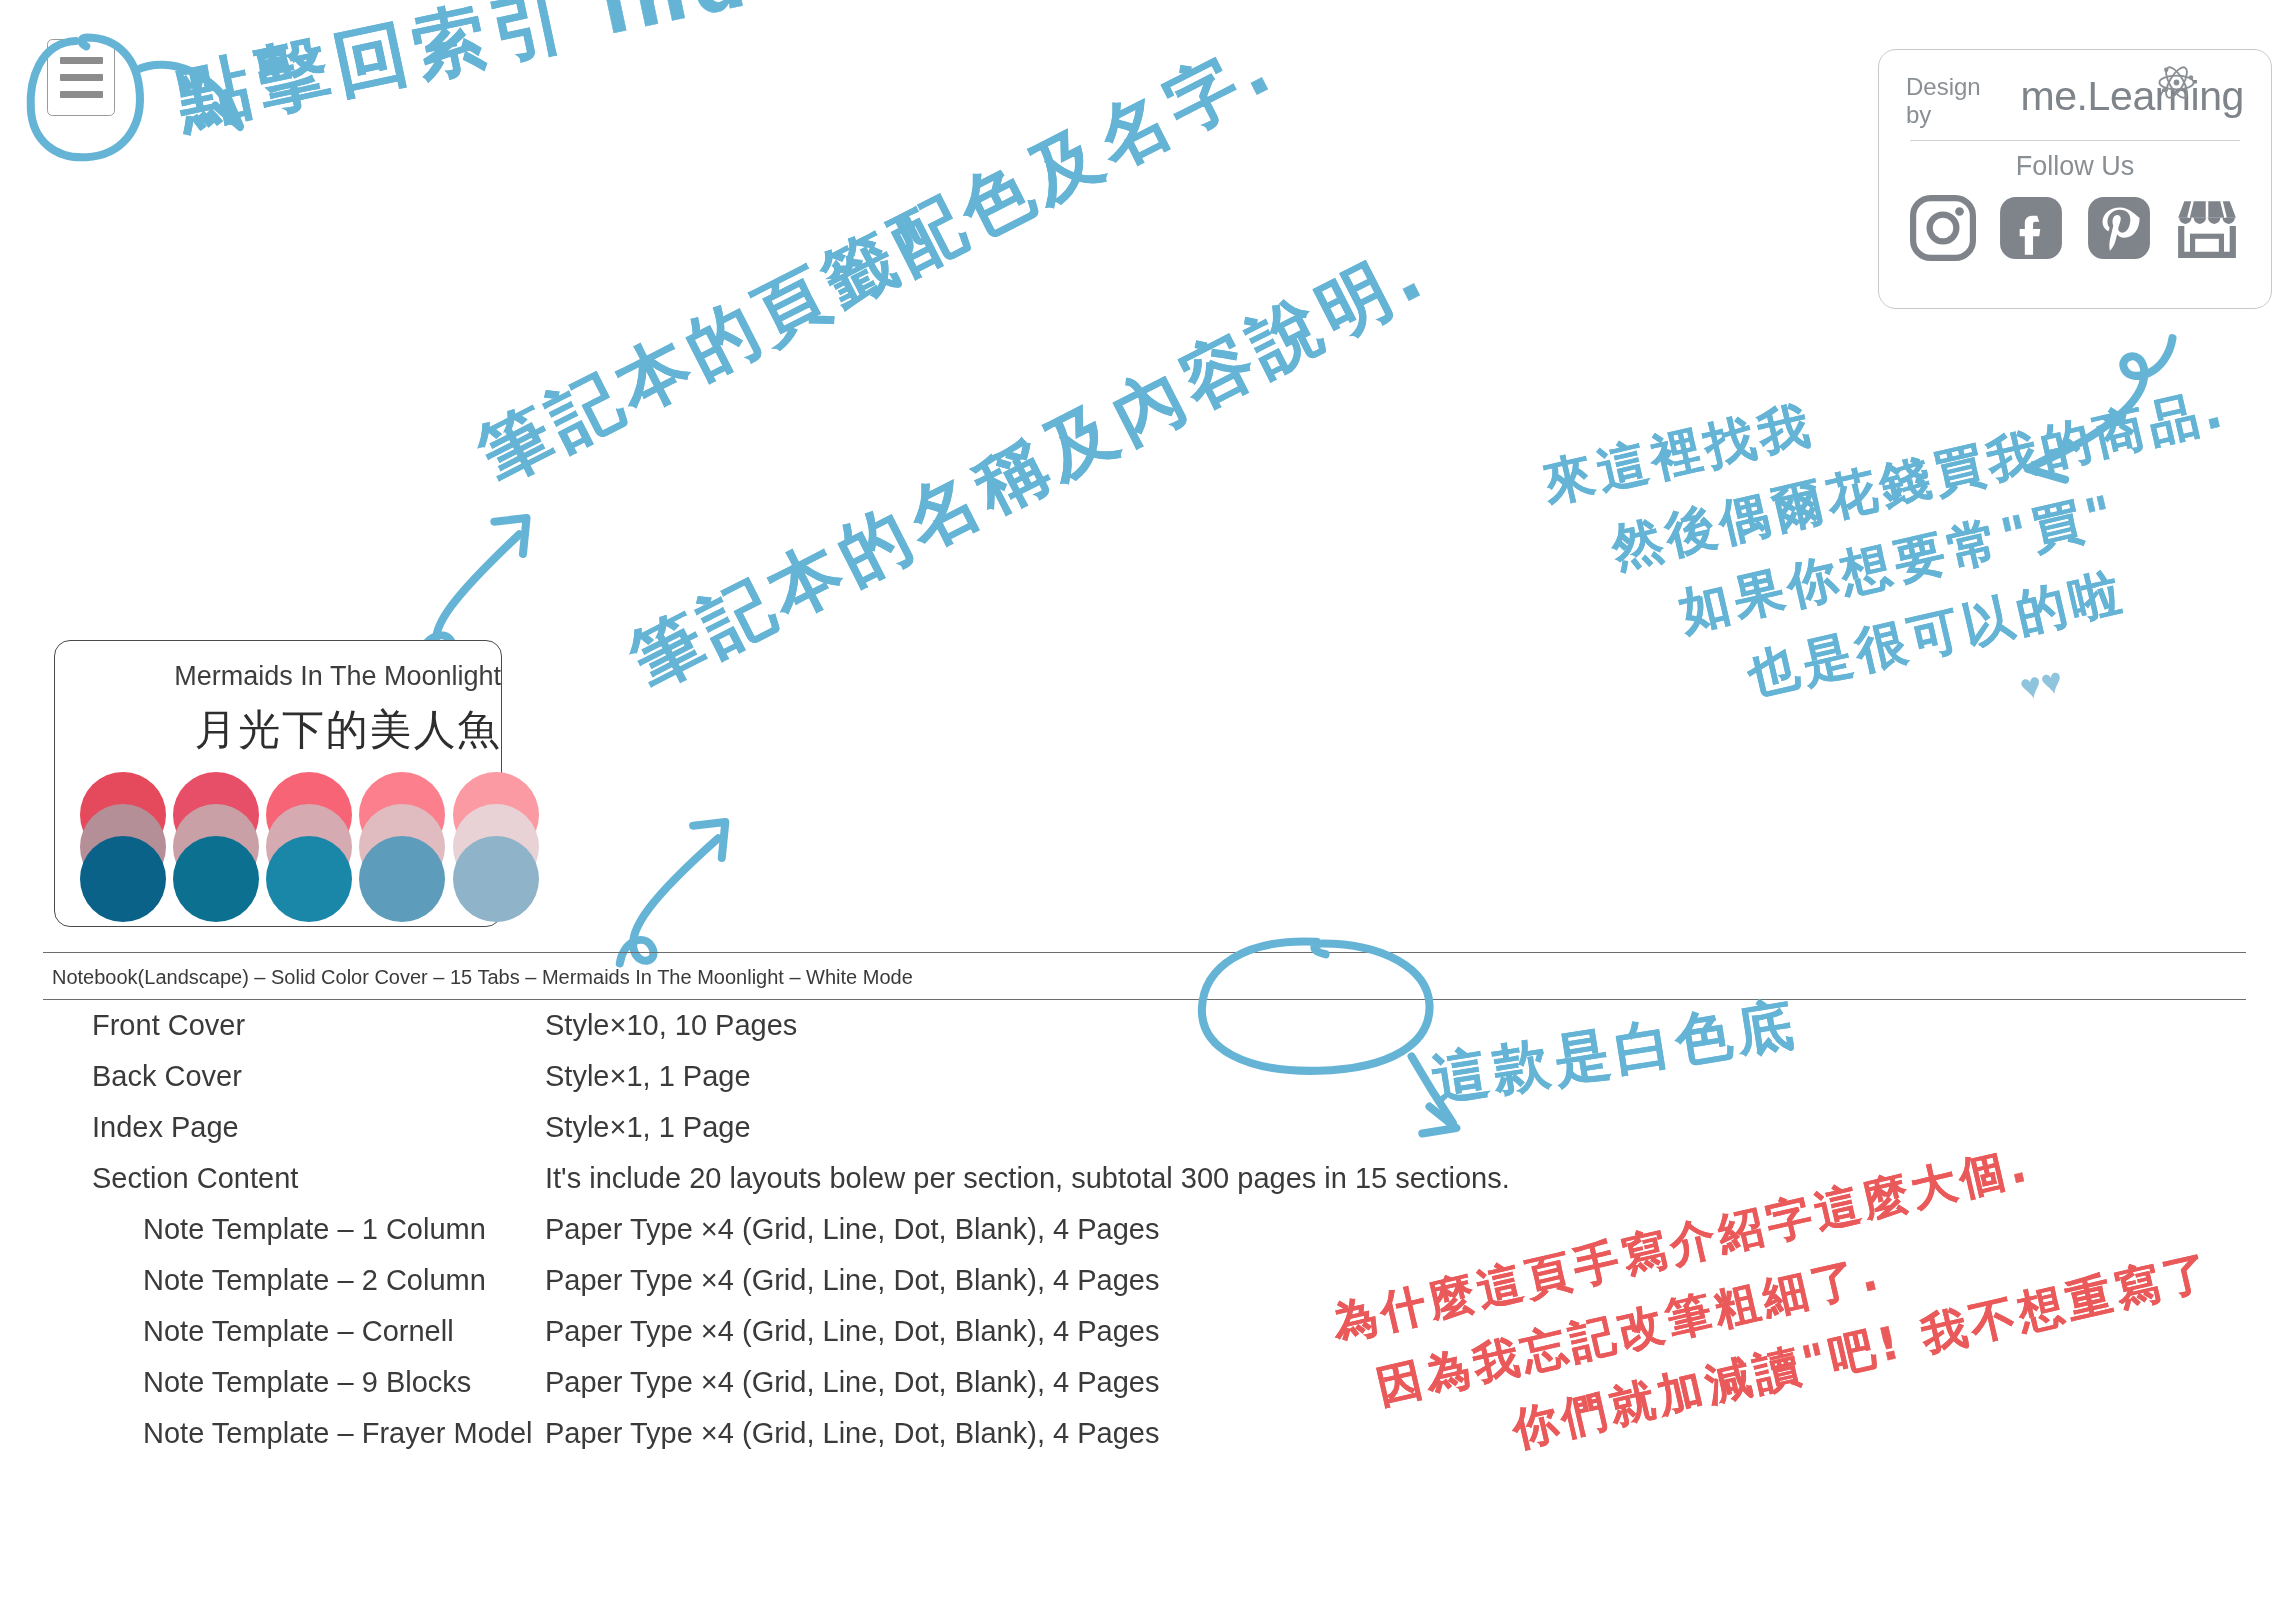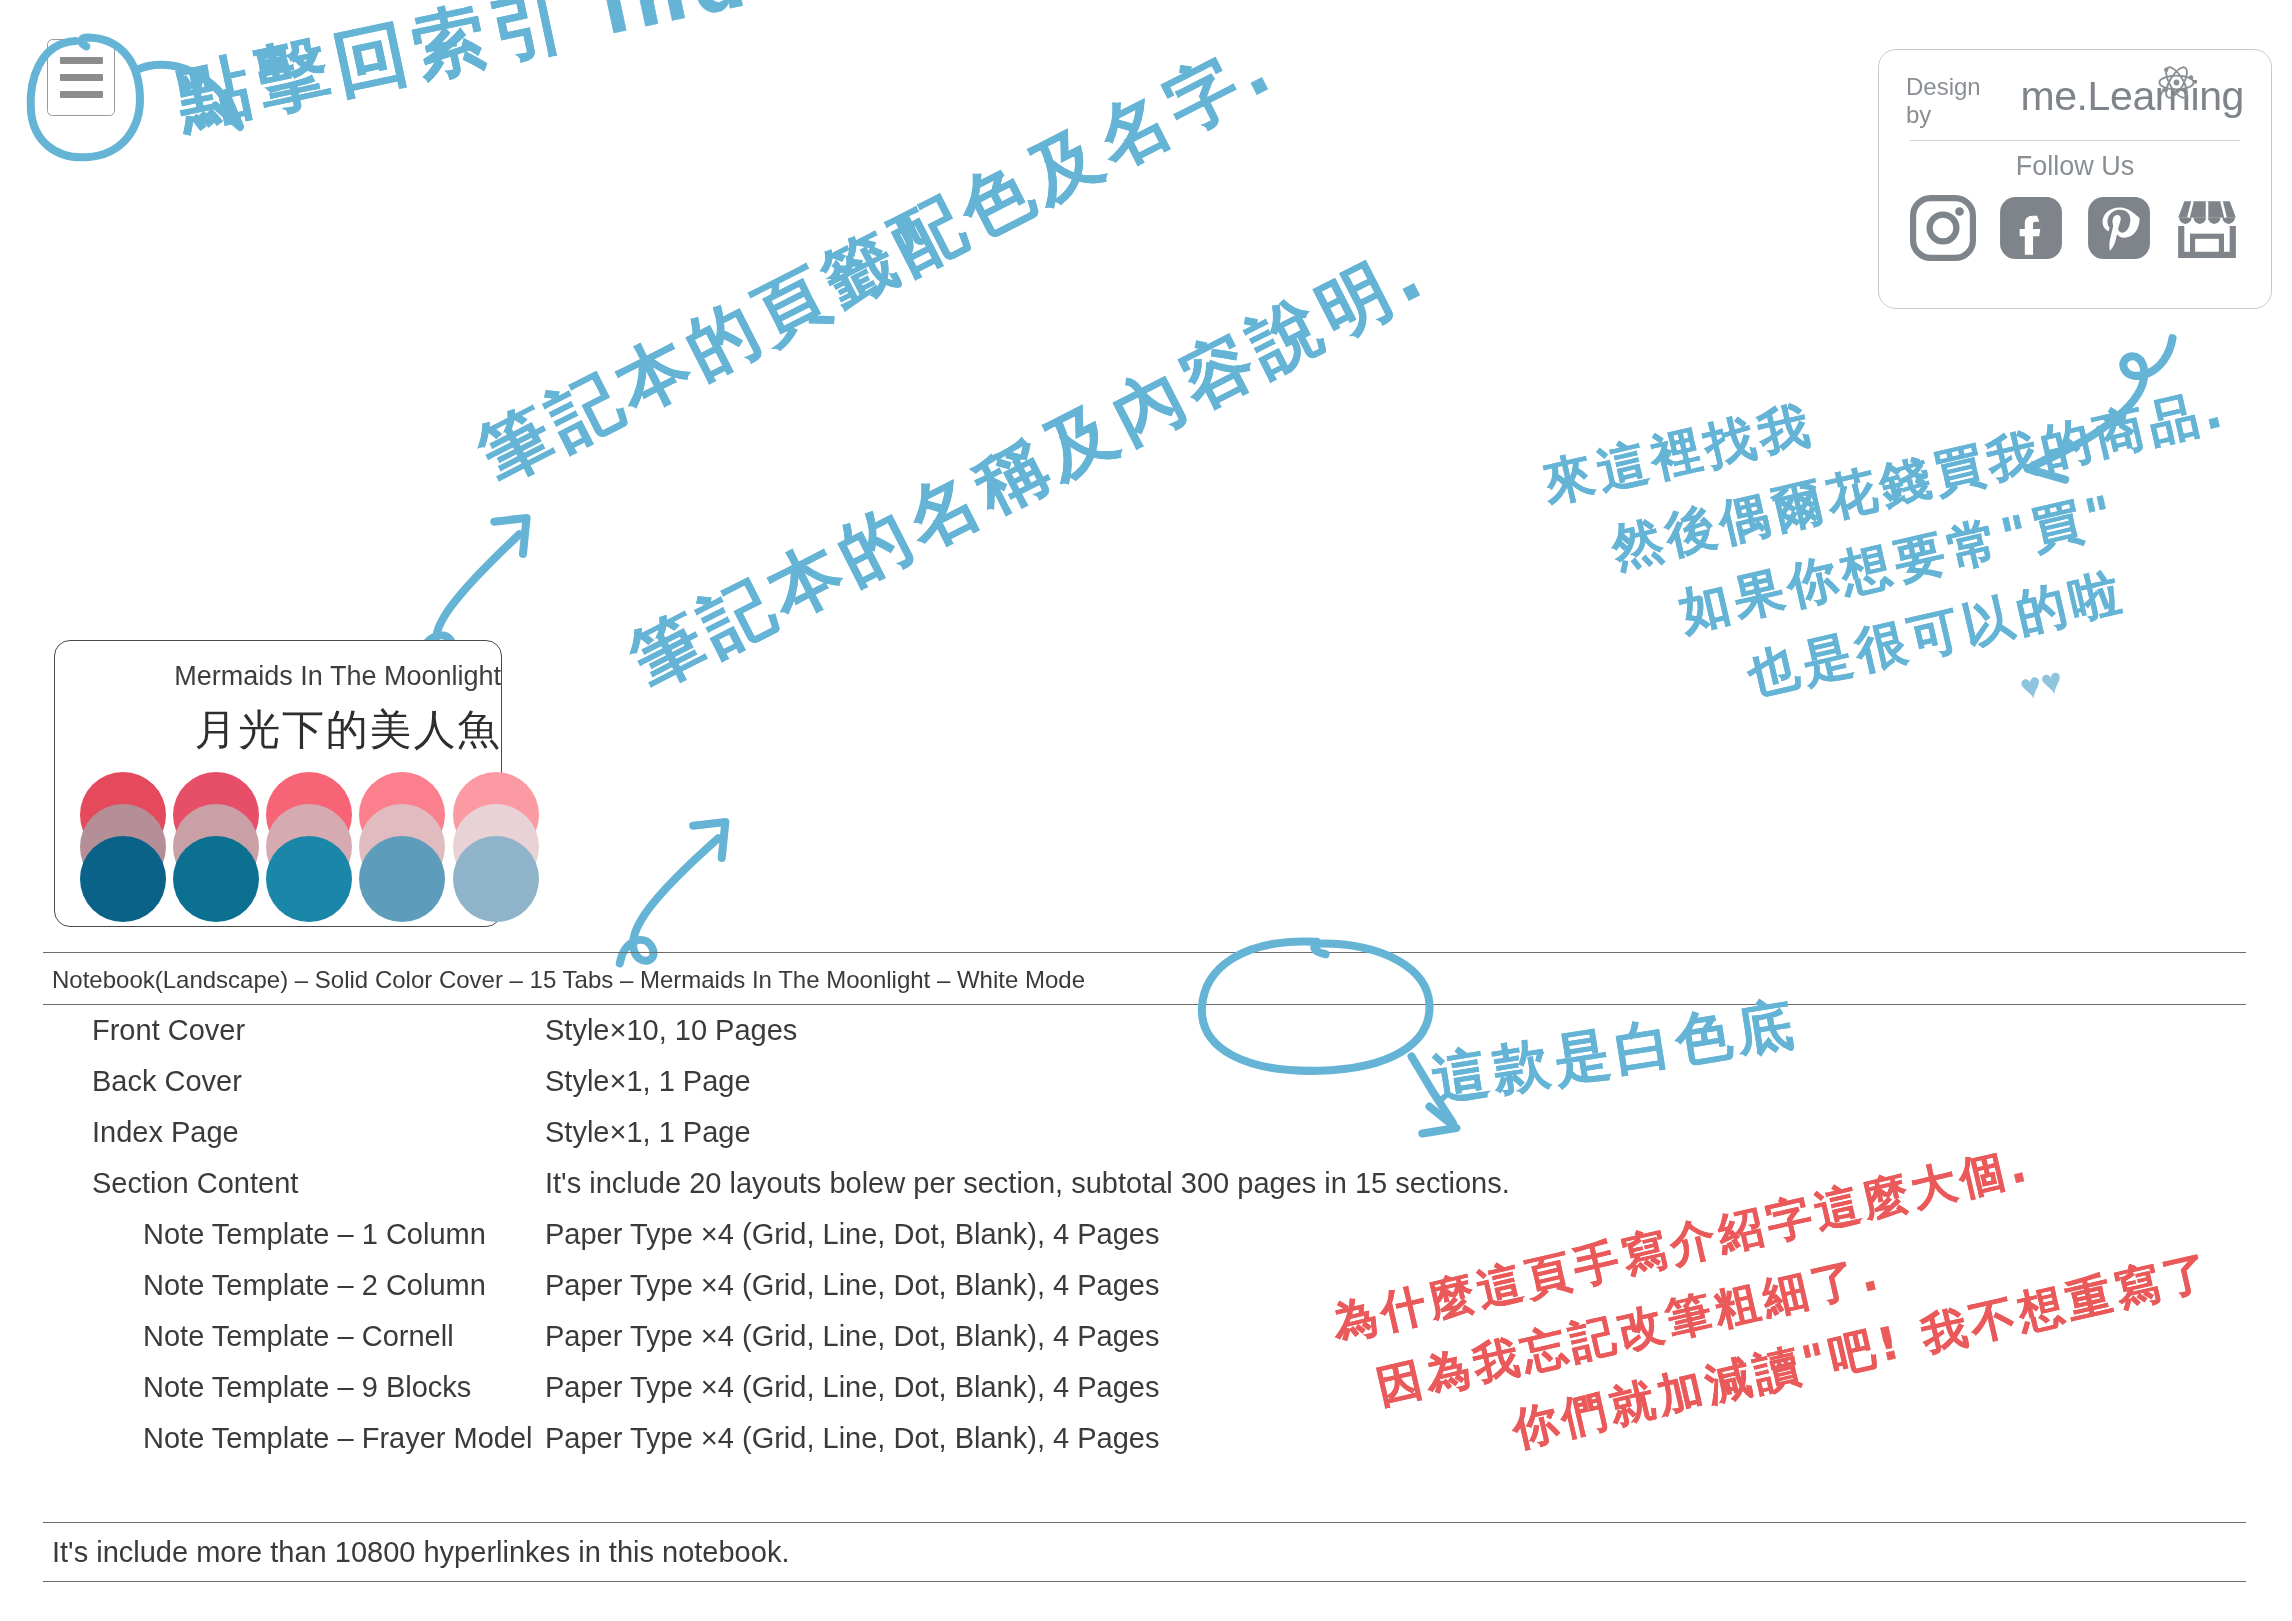--- a/index.html
+++ b/index.html
@@ -131,21 +131,21 @@
   .sw.r1 { top: 0; }
   .sw.r2 { top: 32px; }
   .sw.r3 { top: 64px; }
 
   
   .spec {
     position: absolute; left: 43px; top: 952px; width: 2203px;
   }
   .rule-top { border-top: 1.8px solid #6d6d6d; }
   .spec-title {
-    font-size: 24px; color: #3a3a3a; padding: 12.5px 9px 10.7px 9px;
+    font-size: 20px; color: #3a3a3a; padding: 12.5px 9px 10.7px 9px;
     border-bottom: 1.8px solid #6d6d6d; font-weight: 400;
   }
   .spec-row { display: flex; padding: 9px 0 9px 0; font-size: 29px; color: #3a3a3a; }
   .spec-row .k { width: 502px; padding-left: 49px; }
   .spec-row.sub .k { padding-left: 100px; }
   .spec-row .v { flex: 1; }
 
   .footer-block {
     position: absolute; left: 43px; top: 1522px; width: 2203px;
     border-top: 1.8px solid #6d6d6d; border-bottom: 1.8px solid #6d6d6d;
@@ -341,18 +341,15 @@
     <path d="M266 196 L296 220 L258 226" fill="none" stroke="#65b4d6" stroke-width="9" stroke-linecap="round" stroke-linejoin="round"></path>
   </svg>
   <div class="hand ink-blue" id="hand-white">這款是白色底</div>
 
   <div class="hand ink-red" id="hand-why">
     <div class="l1">為什麼這頁手寫介紹字這麼大個.</div>
     <div class="l2">因為我忘記改筆粗細了.</div>
     <div class="l3">你們就加減讀"吧! 我不想重寫了</div>
   </div>
 
-  <div class="footer-block">
-    <div class="footer-text">It's include more than 10800 hyperlinkes in this notebook.</div>
-  </div>
 
 </div>
 
 
 </body></html>

